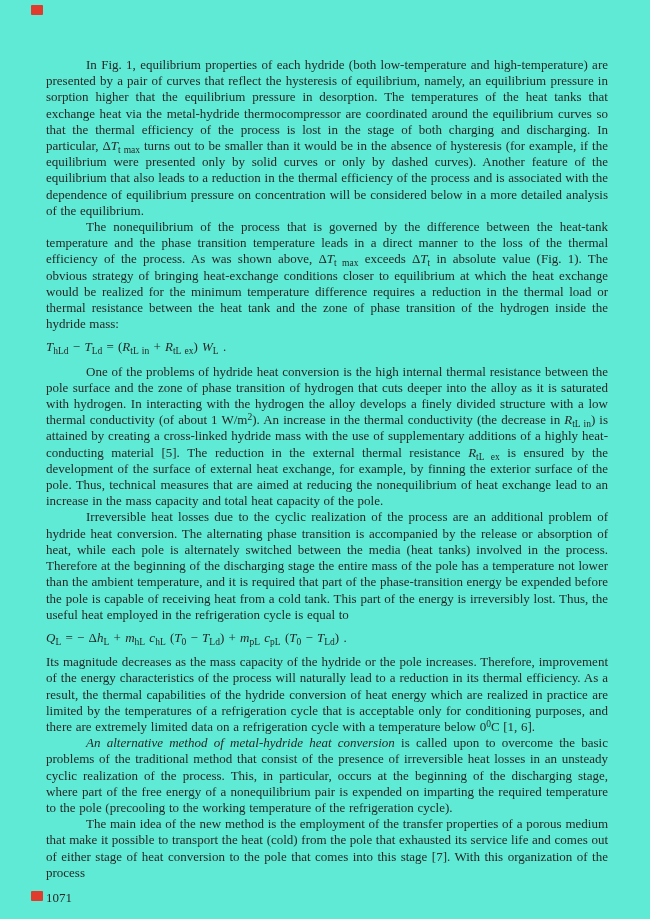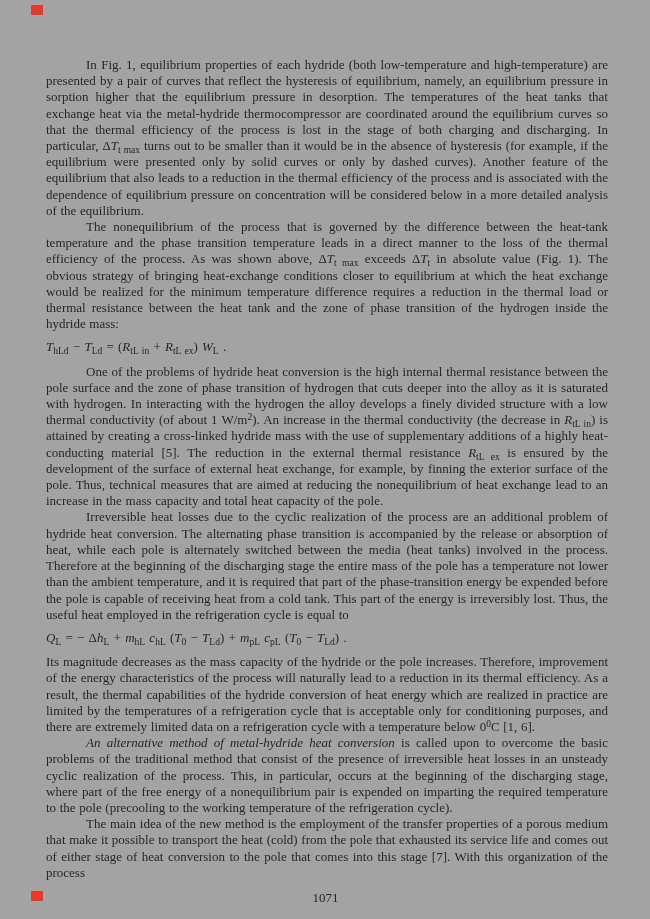--- a/index.html
+++ b/index.html
@@ -50,27 +50,27 @@
     vertical-align: -3px;
   }
   .s-sup {
     font-size: 9.5px;
     line-height: 0;
     vertical-align: 4.5px;
   }
   .page-number {
     margin-top: 9px;
     padding-right: 3px;
-    text-align: center;
+    text-align: left;
   }
 </style>
 </head>
 <body>
 
-<div class="page" style="background: #a3a3a3; color: rgb(39, 39, 39);">
+<div class="page" style="background: #5eead4; color: rgb(39, 39, 39);">
   <div class="corner-marker top" style="background: rgb(225, 59, 46);"></div>
   <div class="corner-marker bottom" style="background: rgb(225, 59, 46);"></div>
 
   <div class="text-block">
 
     <p class="para indent"><span>In Fig. 1, equilibrium properties of each hydride (both low-temperature and high-temperature) are presented by a pair of curves that reflect the hysteresis of equilibrium, namely, an equilibrium pressure in sorption higher that the equilibrium pressure in desorption. The temperatures of the heat tanks that exchange heat via the metal-hydride thermocompressor are coordinated around the equilibrium curves so that the thermal efficiency of the process is lost in the stage of both charging and discharging. In particular, Δ</span><span class="s-i">T</span><span class="s-sub">t max</span><span> turns out to be smaller than it would be in the absence of hysteresis (for example, if the equilibrium were presented only by solid curves or only by dashed curves). Another feature of the equilibrium that also leads to a reduction in the thermal efficiency of the process and is associated with the dependence of equilibrium pressure on concentration will be considered below in a more detailed analysis of the equilibrium.</span></p>
       <p class="para indent"><span>The nonequilibrium of the process that is governed by the difference between the heat-tank temperature and the phase transition temperature leads in a direct manner to the loss of the thermal efficiency of the process. As was shown above, Δ</span><span class="s-i">T</span><span class="s-sub">t max</span><span> exceeds Δ</span><span class="s-i">T</span><span class="s-sub">t</span><span> in absolute value (Fig. 1). The obvious strategy of bringing heat-exchange conditions closer to equilibrium at which the heat exchange would be realized for the minimum temperature difference requires a reduction in the thermal load or thermal resistance between the heat tank and the zone of phase transition of the hydrogen inside the hydride mass:</span></p>
       <p class="para equation"><span class="s-i">T</span><span class="s-sub">hLd</span><span> − </span><span class="s-i">T</span><span class="s-sub">Ld</span><span> = (</span><span class="s-i">R</span><span class="s-sub">tL in</span><span> + </span><span class="s-i">R</span><span class="s-sub">tL ex</span><span>) </span><span class="s-i">W</span><span class="s-sub">L</span><span> .</span></p>
       <p class="para indent"><span>One of the problems of hydride heat conversion is the high internal thermal resistance between the pole surface and the zone of phase transition of hydrogen that cuts deeper into the alloy as it is saturated with hydrogen. In interacting with the hydrogen the alloy develops a finely divided structure with a low thermal conductivity (of about 1 W/m</span><span class="s-sup">2</span><span>). An increase in the thermal conductivity (the decrease in </span><span class="s-i">R</span><span class="s-sub">tL in</span><span>) is attained by creating a cross-linked hydride mass with the use of supplementary additions of a highly heat-conducting material [5]. The reduction in the external thermal resistance </span><span class="s-i">R</span><span class="s-sub">tL ex</span><span> is ensured by the development of the surface of external heat exchange, for example, by finning the exterior surface of the pole. Thus, technical measures that are aimed at reducing the nonequilibrium of heat exchange lead to an increase in the mass capacity and total heat capacity of the pole.</span></p>
       <p class="para indent"><span>Irreversible heat losses due to the cyclic realization of the process are an additional problem of hydride heat conversion. The alternating phase transition is accompanied by the release or absorption of heat, while each pole is alternately switched between the media (heat tanks) involved in the process. Therefore at the beginning of the discharging stage the entire mass of the pole has a temperature not lower than the ambient temperature, and it is required that part of the phase-transition energy be expended before the pole is capable of receiving heat from a cold tank. This part of the energy is irreversibly lost. Thus, the useful heat employed in the refrigeration cycle is equal to</span></p>

